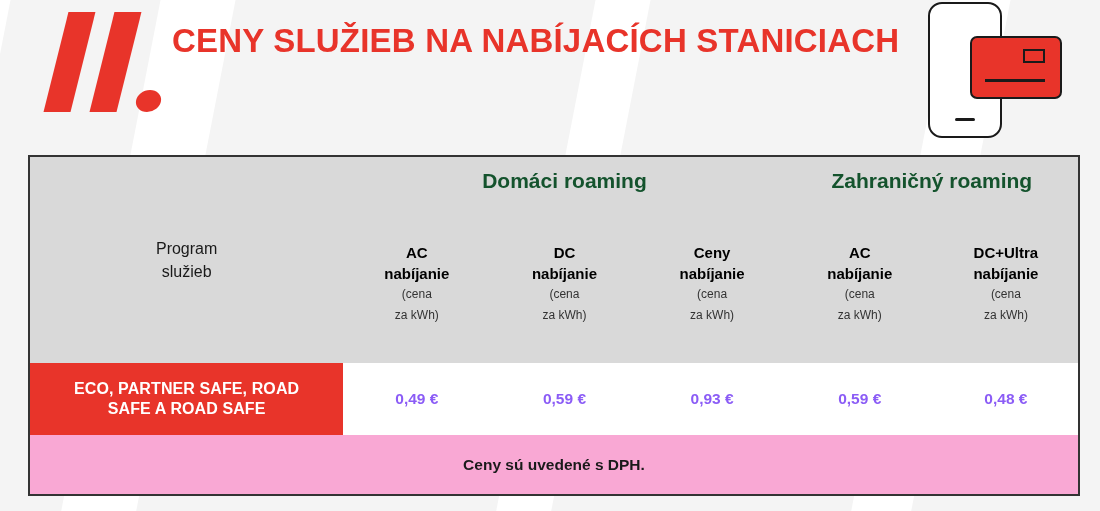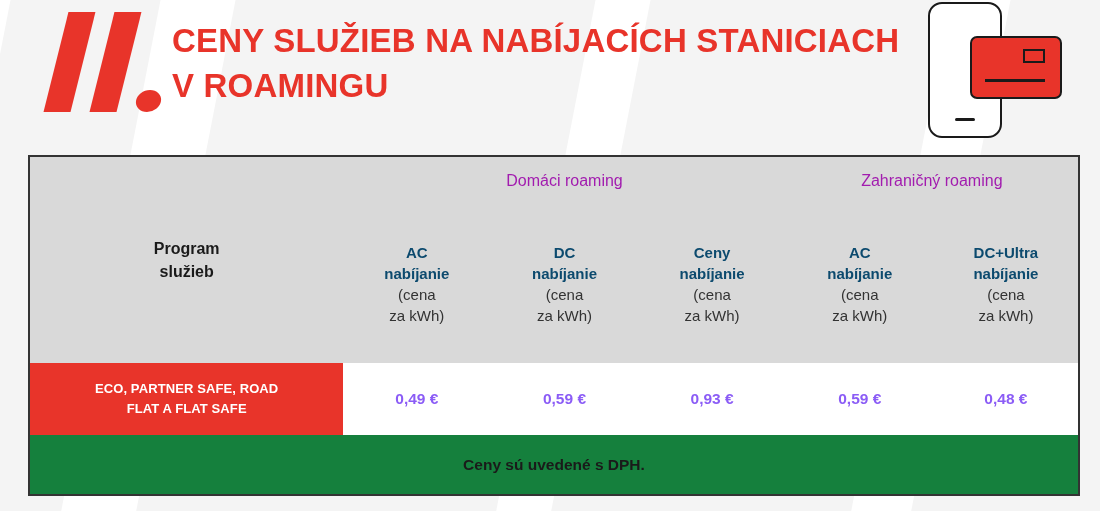--- a/index.html
+++ b/index.html
@@ -173,75 +173,75 @@
   table.price-table td, table.price-table th {
     border: 0;
     padding: 0;
     vertical-align: middle;
     text-align: center;
   }
 
   .grey  { background: #d9d9d9; }
 
   .group-head {
-    font-weight: normal;
-    font-size: 16px;
-    color: #a21caf;
+    font-weight: bold;
+    font-size: 21px;
+    color: #14532d;
     height: 48px;
     border-left: 2px solid #ffffff;
   }
   .group-head.first { border-left: 0; }
 
   .col-head {
     height: 156px;
     border-left: 2px solid #ffffff;
     border-top: 2px solid #ffffff;
     padding: 4px 2px;
   }
   .col-head .ch-bold {
     font-weight: bold;
     font-size: 15px;
     line-height: 21px;
-    color: #0c4a6e;
+    color: #000000;
   }
   .col-head .ch-reg {
     font-weight: normal;
-    font-size: 15px;
+    font-size: 12px;
     line-height: 21px;
     color: #333333;
   }
 
   .program-cell {
-    font-weight: bold;
+    font-weight: normal;
     font-size: 16px;
     line-height: 23px;
     color: #1a1a1a;
     text-align: center;
   }
 
   .plan-cell {
     background: #e8342a;
     color: #ffffff;
     font-weight: bold;
-    font-size: 13px;
+    font-size: 16px;
     line-height: 20px;
     text-align: left;
     padding: 0 12px;
     letter-spacing: 0.1px;
   }
   .price-cell {
     font-weight: bold;
     font-size: 15.5px;
     color: #8b5cf6;
     background: #ffffff;
     height: 71px;
   }
 
   .note-row td {
-    background: #15803d;
+    background: #f9a8d4;
     height: 58px;
     border-top: 2px solid #ffffff;
     margin-top: 16px;
   }
   .note-text {
     font-weight: bold;
     font-size: 15.5px;
     color: #1a1a1a;
     text-align: right;
     padding-right: 16px;
@@ -262,21 +262,20 @@
   <div class="header">
 
     <div class="numeral">
       <div class="bar bar1"></div>
       <div class="bar bar2"></div>
       <div class="dot"></div>
     </div>
 
     <div class="title-block">
       <div class="title-line">CENY SLUŽIEB NA NABÍJACÍCH STANICIACH</div>
-      <div class="title-line">V ROAMINGU</div>
     </div>
 
     <div class="icon-wrap">
       <div class="phone"></div>
       <div class="phone-bar"></div>
       <div class="card"></div>
       <div class="card-chip"></div>
       <div class="card-stripe"></div>
     </div>
 
@@ -332,21 +331,21 @@
           <div class="ch-bold">DC+Ultra</div>
           <div class="ch-bold">nabíjanie</div>
           <div class="ch-reg">(cena</div>
           <div class="ch-reg">za kWh)</div>
         </td>
       </tr>
 
       <tr>
         <td class="plan-cell">
           <div>ECO, PARTNER SAFE, ROAD</div>
-          <div>FLAT A FLAT SAFE</div>
+          <div>SAFE A ROAD SAFE</div>
         </td>
         <td class="price-cell">0,49 €</td>
         <td class="price-cell">0,59 €</td>
         <td class="price-cell">0,93 €</td>
         <td class="price-cell">0,59 €</td>
         <td class="price-cell">0,48 €</td>
       </tr>
 
       <tr class="note-row">
         <td class="note-text" colspan="6">Ceny sú uvedené s DPH.</td>

